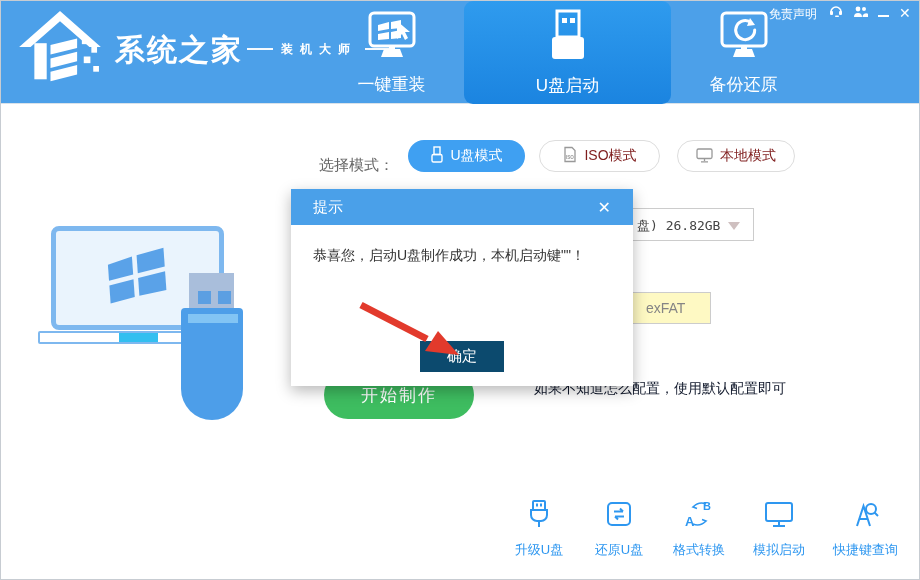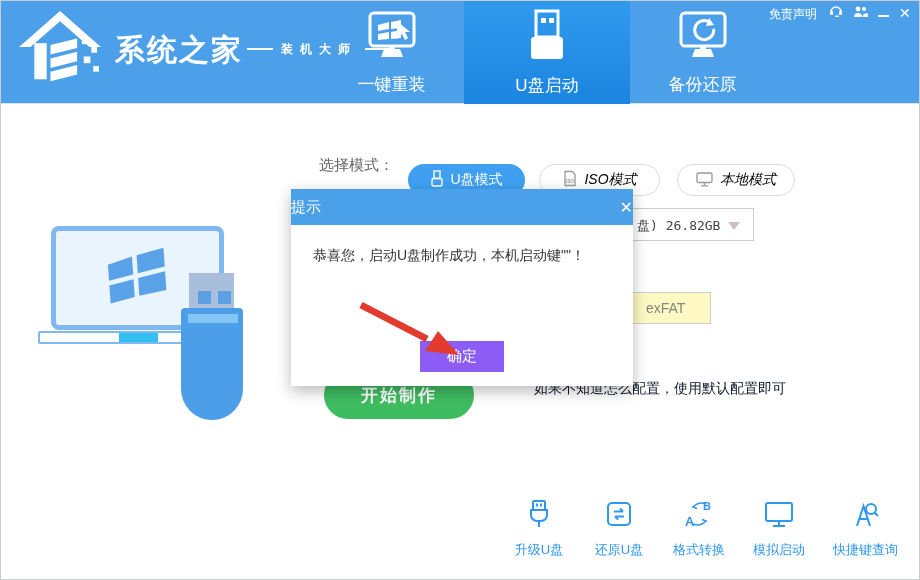--- a/index.html
+++ b/index.html
@@ -7,56 +7,56 @@
   
   .header{position:absolute;left:0;top:0;width:100%;height:103px;background:#4CA0E9;border-bottom:1px solid #d9e2ea;box-sizing:border-box;}
   .logo{position:absolute;left:16px;top:8px;display:flex;align-items:center;gap:12px;}
   .logo-text{display:flex;flex-direction:row;gap:4px;}
   .logo-title{font-size:30px;font-weight:700;color:#fff;letter-spacing:2px;line-height:1.1;}
   .logo-sub{display:flex;align-items:center;gap:8px;}
   .logo-sub .line{width:26px;height:2px;background:#fff;opacity:.95;}
   .logo-sub .txt{font-size:12px;color:#fff;letter-spacing:7px;font-weight:700;text-align:center;}
   .tabs{position:absolute;left:318px;top:0;height:103px;display:flex;}
   .tab{width:145px;height:103px;display:flex;flex-direction:column;align-items:center;justify-content:center;gap:7px;color:#fff;font-size:17px;cursor:pointer;}
-  .tab.selected{width:166px;background:linear-gradient(180deg,#2F9BEE,#1B84E0);}
+  .tab.selected{width:207px;background:linear-gradient(180deg,#2F9BEE,#1B84E0);border-radius:9px;}
   .disclaimer{position:absolute;left:768px;top:5px;font-size:12px;color:#fff;cursor:pointer;}
   .win-icons{position:absolute;left:828px;top:3px;display:flex;align-items:center;gap:10px;height:18px;}
   .min-btn{width:11px;height:2px;background:#fff;margin-top:6px;cursor:pointer;}
   .close-btn{color:#fff;font-size:14px;line-height:14px;cursor:pointer;}
   
   .mode-label{position:absolute;left:318px;top:147px;font-size:15px;color:#666;margin-top:8px;}
-  .pill{position:absolute;height:32px;border-radius:16px;display:flex;align-items:center;justify-content:center;gap:7px;font-size:14px;box-sizing:border-box;cursor:pointer;margin-top:24px;}
+  .pill{position:absolute;height:32px;border-radius:16px;display:flex;align-items:center;justify-content:center;gap:7px;font-size:14px;box-sizing:border-box;cursor:pointer;}
   .pill.blue{left:407px;top:139px;width:117px;background:#3FA0F2;color:#fff;}
-  .pill.ghost{background:#fff;border:1px solid #ddd;color:#000000;font-style:italic;}
+  .pill.ghost{background:#fff;border:1px solid #ddd;color:#7f1d1d;}
   .pill.iso{left:538px;top:139px;width:121px;}
   .pill.local{left:676px;top:139px;width:118px;}
   
   .illu{position:absolute;left:35px;top:215px;width:220px;height:215px;}
   .lap-screen{position:absolute;left:15px;top:10px;width:163px;height:94px;background:#EAF4FD;border:5px solid #7EB8EF;border-radius:8px;display:flex;align-items:center;justify-content:center;}
   .lap-base{position:absolute;left:2px;top:115px;width:144px;height:9px;background:#fff;border:2px solid #7EB8EF;border-radius:2px;}
   .lap-notch{position:absolute;left:83px;top:117px;width:39px;height:9px;background:#33BFF0;}
   .usb-cap{position:absolute;left:153px;top:57px;width:45px;height:36px;background:#A9BEDB;}
   .usb-sq{position:absolute;top:75px;width:13px;height:13px;background:#5C9FE2;}
   .usb-body{position:absolute;left:145px;top:92px;width:62px;height:112px;background:#4D9EE9;border-radius:4px 4px 31px 31px;}
   .usb-stripe{position:absolute;left:152px;top:98px;width:50px;height:9px;background:#82C4F4;}
   
   .device-select{position:absolute;left:558px;top:207px;width:195px;height:33px;border:1px solid #ccc;background:#fff;box-sizing:border-box;cursor:pointer;}
   .device-select .val{position:absolute;left:77px;top:8px;font-family:"DejaVu Sans Mono",monospace;font-size:13px;color:#444;}
   .caret{position:absolute;right:13px;top:13px;width:0;height:0;border-left:6px solid transparent;border-right:6px solid transparent;border-top:8px solid #CFC0C0;}
   .format-box{position:absolute;left:558px;top:291px;width:152px;height:32px;border:1px solid #ccc;background:#fef9c3;box-sizing:border-box;cursor:pointer;}
   .format-box .val{position:absolute;left:86px;top:7px;font-size:14px;color:#858585;}
-  .start-btn{position:absolute;left:323px;top:370px;width:150px;height:48px;border-radius:24px;background:#3EBD60;color:#fff;font-size:17px;letter-spacing:2px;display:flex;align-items:center;justify-content:center;cursor:pointer;font-weight:bold;}
+  .start-btn{position:absolute;left:323px;top:370px;width:150px;height:48px;border-radius:24px;background:#3EBD60;color:#fff;font-size:17px;letter-spacing:2px;display:flex;align-items:center;justify-content:center;cursor:pointer;}
   .note{position:absolute;left:533px;top:379px;font-size:14px;color:#0f172a;white-space:nowrap;}
   
   .dialog{position:absolute;left:290px;top:188px;width:342px;height:197px;background:#fff;box-shadow:0 5px 14px rgba(0,0,0,.28);z-index:20;}
-  .dialog-header{position:absolute;left:0;top:0;width:100%;height:36px;background:#4AA0E9;display:flex;align-items:center;justify-content:space-between;padding:0 0;box-sizing:border-box;}
+  .dialog-header{position:absolute;left:0;top:0;width:100%;height:36px;background:#4AA0E9;display:flex;align-items:center;justify-content:space-between;padding:0 22px;box-sizing:border-box;}
   .dialog-title{color:#fff;font-size:15px;}
   .dialog-close{color:#fff;font-size:16px;cursor:pointer;}
   .dialog-msg{position:absolute;left:22px;top:58px;font-size:14px;color:#333;}
-  .dialog-ok{position:absolute;left:129px;top:152px;width:84px;height:31px;background:#8b5cf6;color:#fff;font-size:15px;display:flex;align-items:center;justify-content:center;cursor:pointer;}
+  .dialog-ok{position:absolute;left:129px;top:152px;width:84px;height:31px;background:#0c4a6e;color:#fff;font-size:15px;display:flex;align-items:center;justify-content:center;cursor:pointer;}
   .arrow-svg{position:absolute;left:346px;top:294px;z-index:30;pointer-events:none;}
   
   .footer{position:absolute;left:512px;top:498px;display:flex;gap:28px;}
   .tool{display:flex;flex-direction:column;align-items:center;gap:8px;cursor:pointer;min-width:52px;}
   .tool .lbl{font-size:13px;color:#2E97F0;white-space:nowrap;}
 </style>
 </head>
 <body>
 
 <div class="window">

